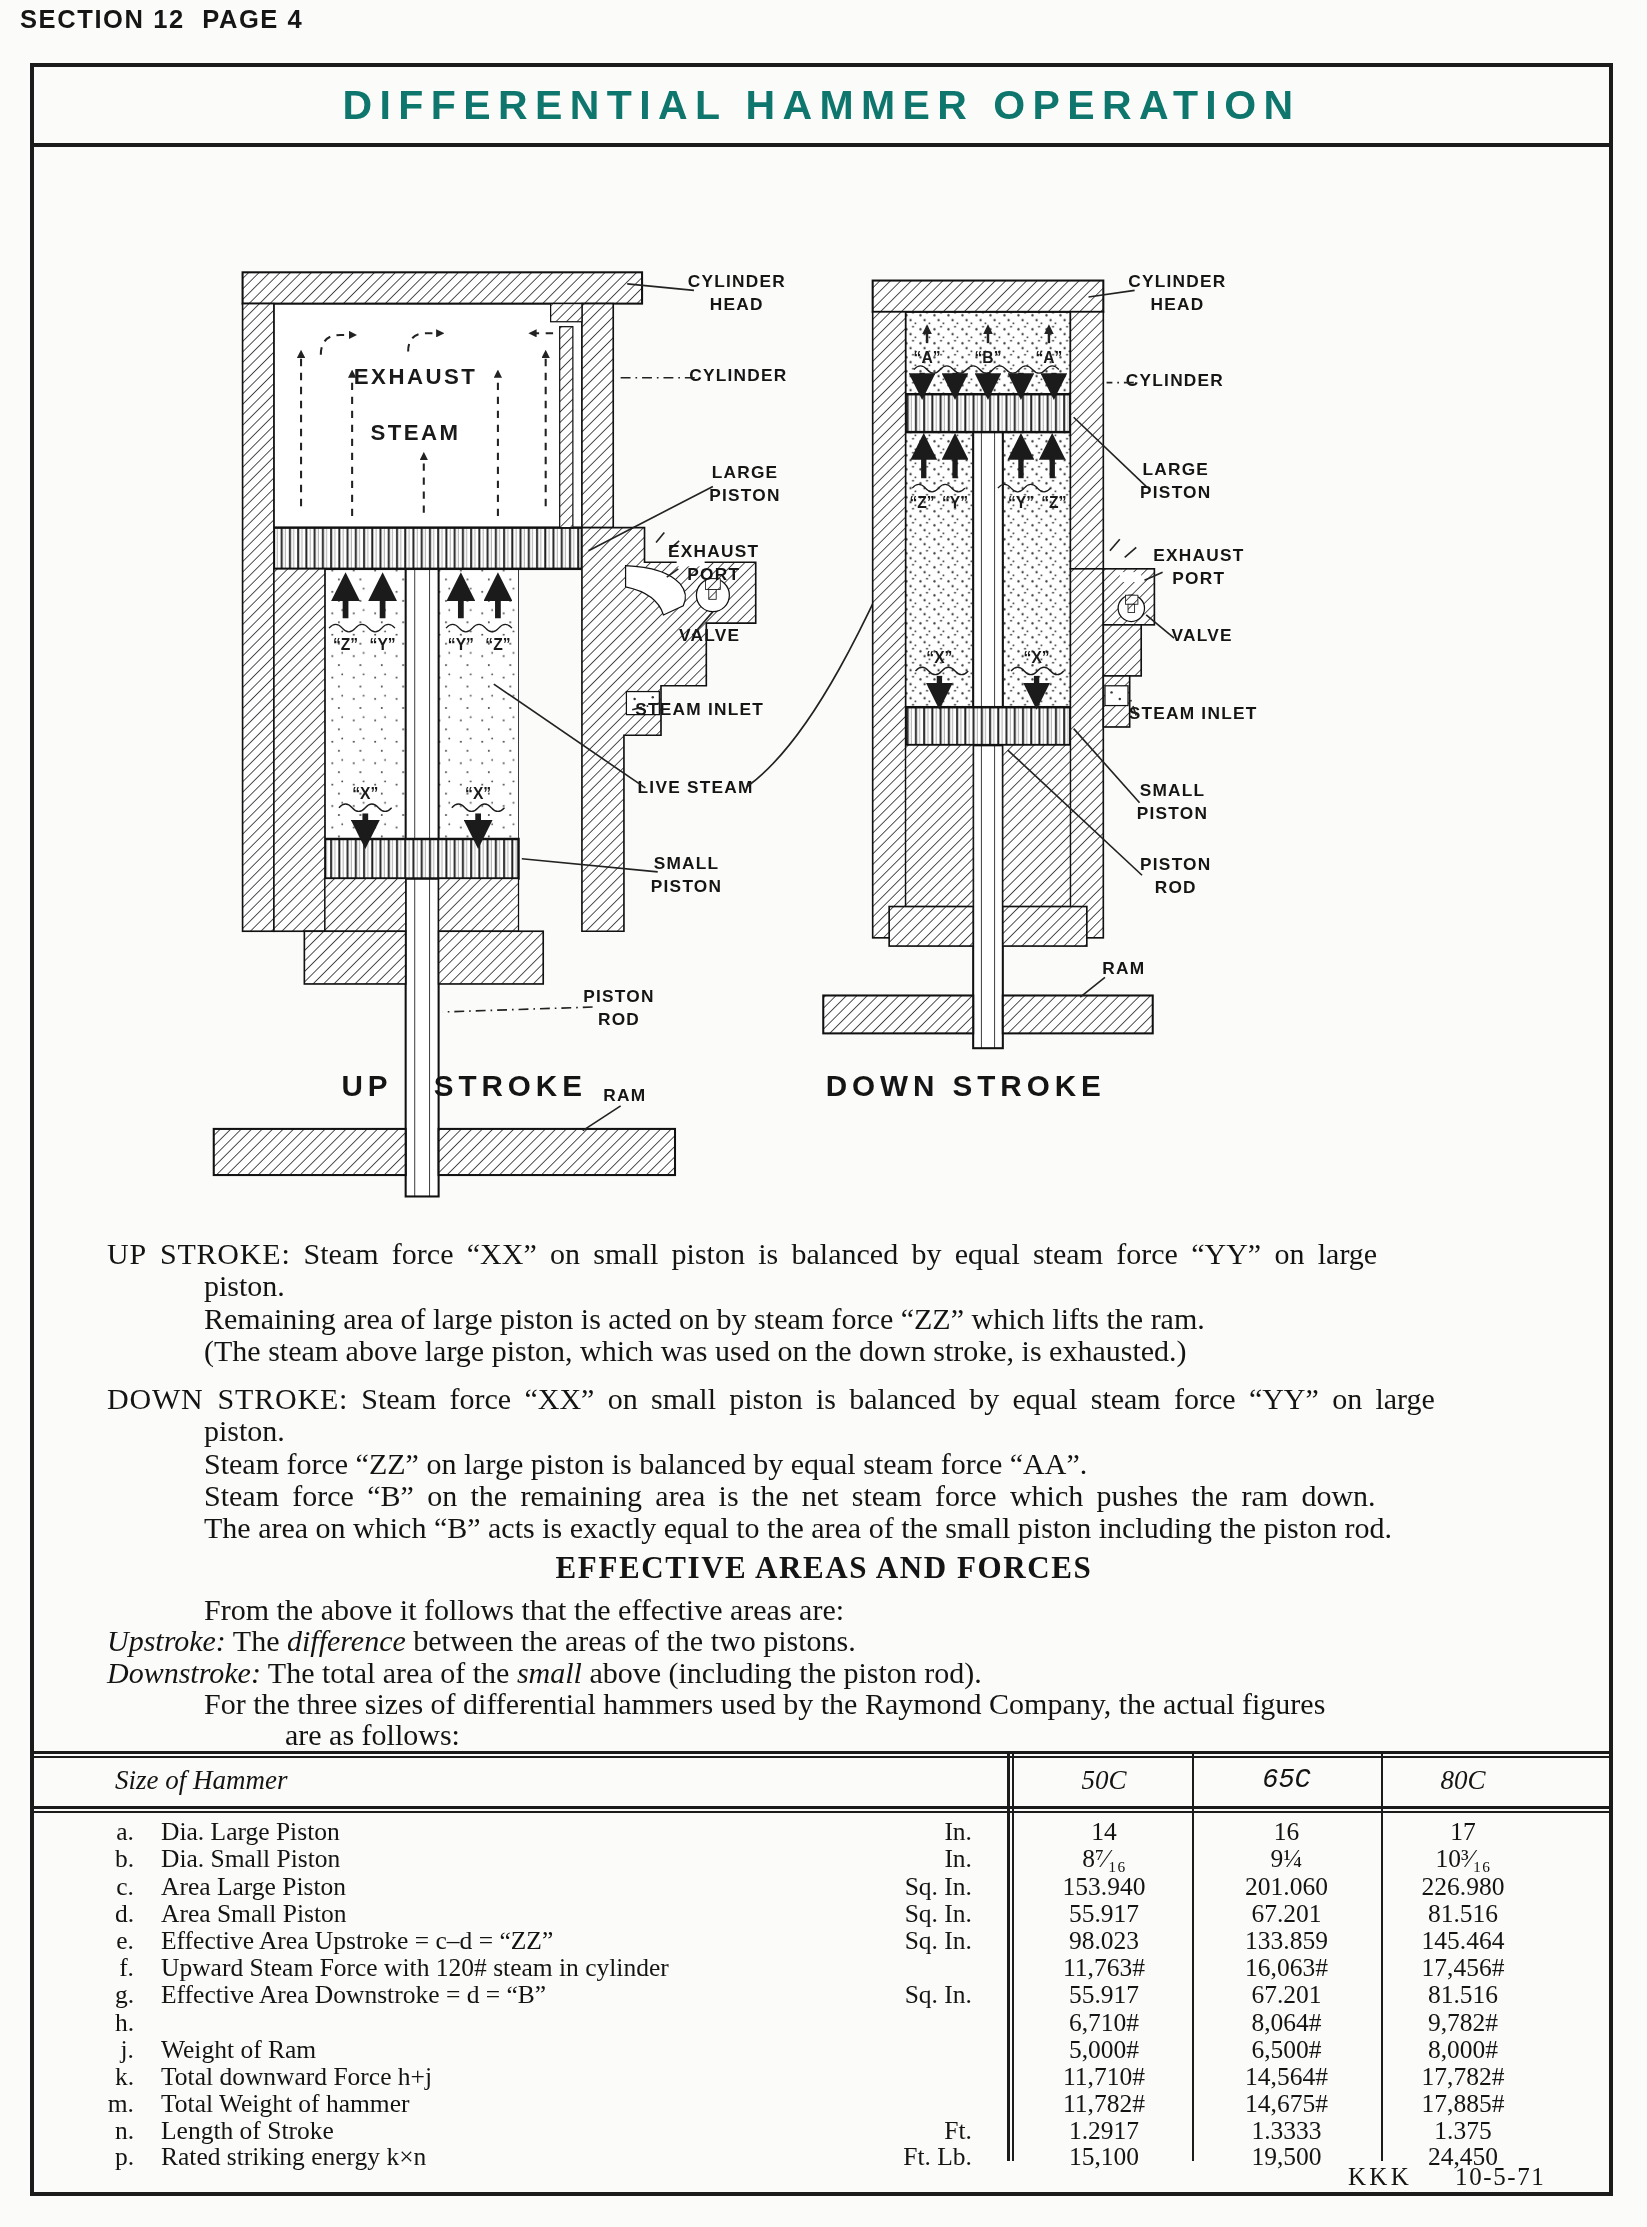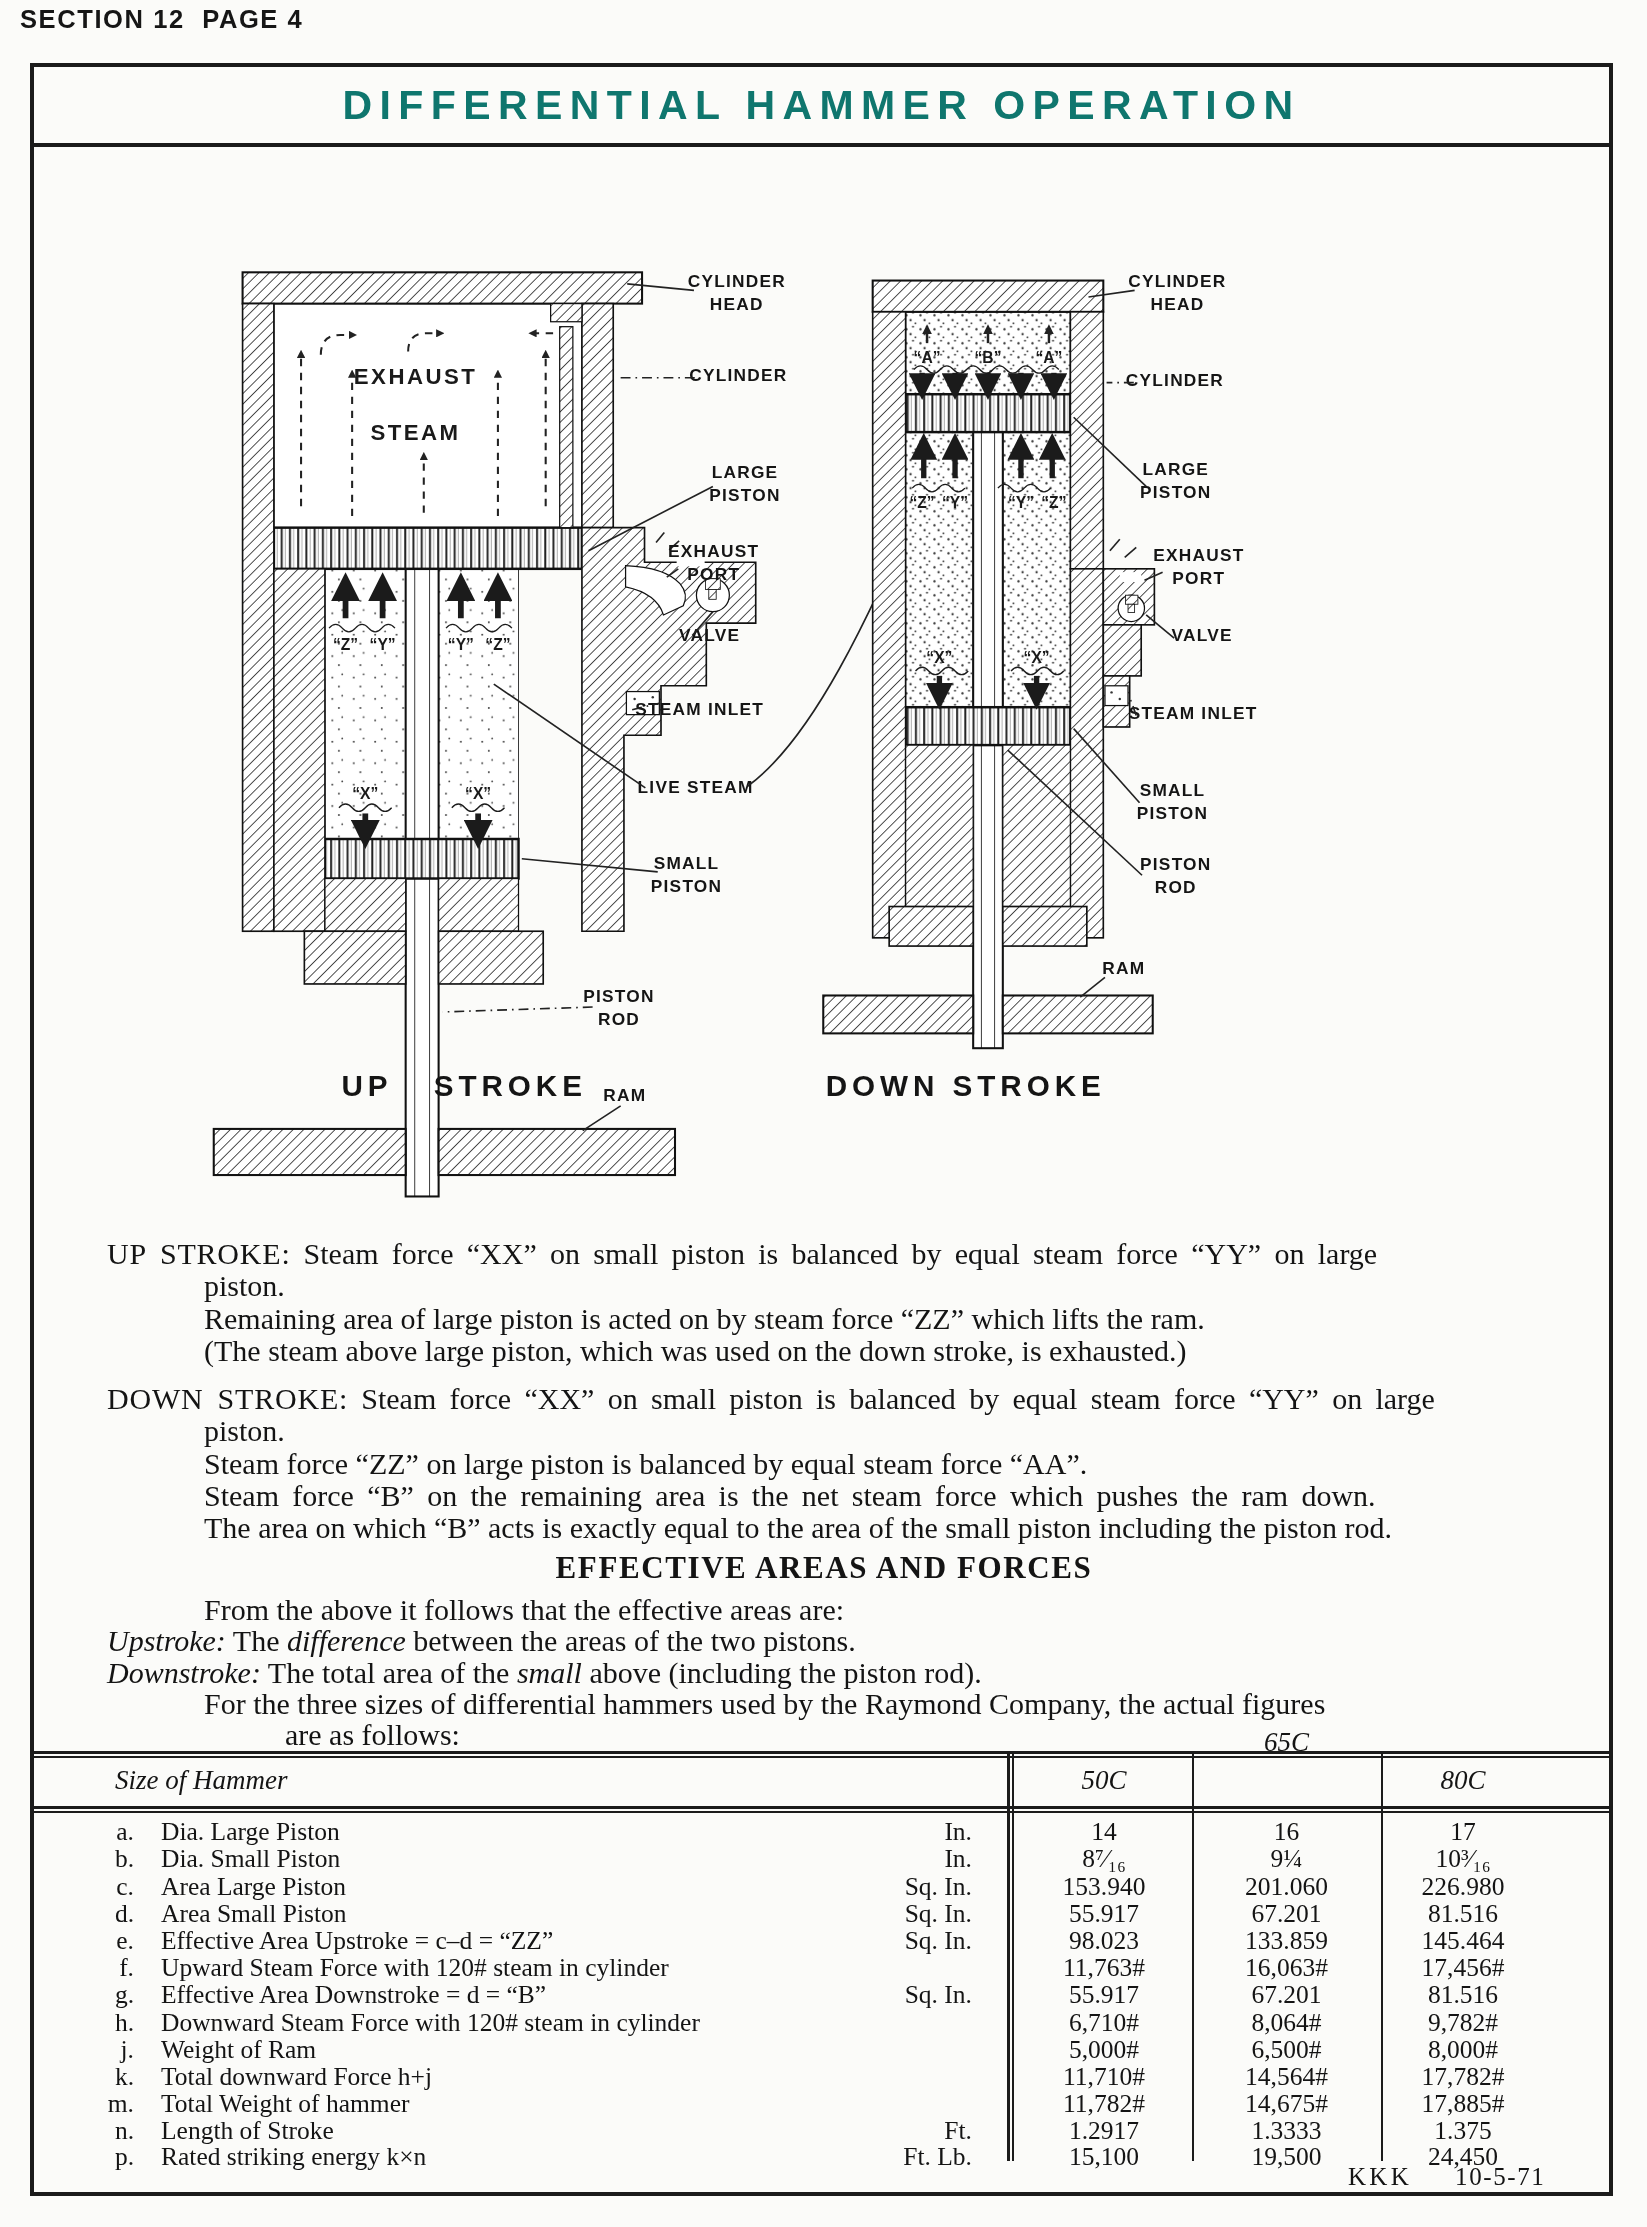--- a/index.html
+++ b/index.html
@@ -315,21 +315,21 @@
   <div class="rule" style="left:34px;top:1756px;width:1575px;height:1.6px;"></div>
   <div class="rule" style="left:34px;top:1806px;width:1575px;height:2.5px;"></div>
   <div class="rule" style="left:34px;top:1811px;width:1575px;height:1.6px;"></div>
   <div class="rule" style="left:1007px;top:1751px;width:2.5px;height:2058px;height:410px;"></div>
   <div class="rule" style="left:1012px;top:1751px;width:1.6px;height:410px;"></div>
   <div class="rule" style="left:1192px;top:1751px;width:1.6px;height:410px;"></div>
   <div class="rule" style="left:1381px;top:1751px;width:1.6px;height:410px;"></div>
 
   <div class="thead" style="left:115px;top:1765px;">Size of Hammer</div>
   <div class="thead tv v0" style="top:1765px;">50C</div>
-  <div class="thead tv v1" style="top:1727px;">65C</div>
+  <div class="thead tv v1" style="top:1765px;font-family:Liberation Mono, monospace;">65C</div>
   <div class="thead tv v2" style="top:1765px;">80C</div>
 
   <div class="trow" style="top:1817px;">
       <span class="tkey">a.</span>
       <span class="tdesc">Dia. Large Piston</span>
       <span class="tunit">In.</span>
       <span class="tv v0">14</span>
       <span class="tv v1">16</span>
       <span class="tv v2">17</span>
     </div>
@@ -376,21 +376,20 @@
   <div class="trow" style="top:1980px;">
       <span class="tkey">g.</span>
       <span class="tdesc">Effective Area Downstroke = d = “B”</span>
       <span class="tunit">Sq. In.</span>
       <span class="tv v0">55.917</span>
       <span class="tv v1">67.201</span>
       <span class="tv v2">81.516</span>
     </div>
   <div class="trow" style="top:2008px;">
       <span class="tkey">h.</span>
-      <span class="tdesc">Downward Steam Force with 120# steam in cylinder</span>
       <span class="tunit"></span>
       <span class="tv v0">6,710#</span>
       <span class="tv v1">8,064#</span>
       <span class="tv v2">9,782#</span>
     </div>
   <div class="trow" style="top:2035px;">
       <span class="tkey">j.</span>
       <span class="tdesc">Weight of Ram</span>
       <span class="tunit"></span>
       <span class="tv v0">5,000#</span>

